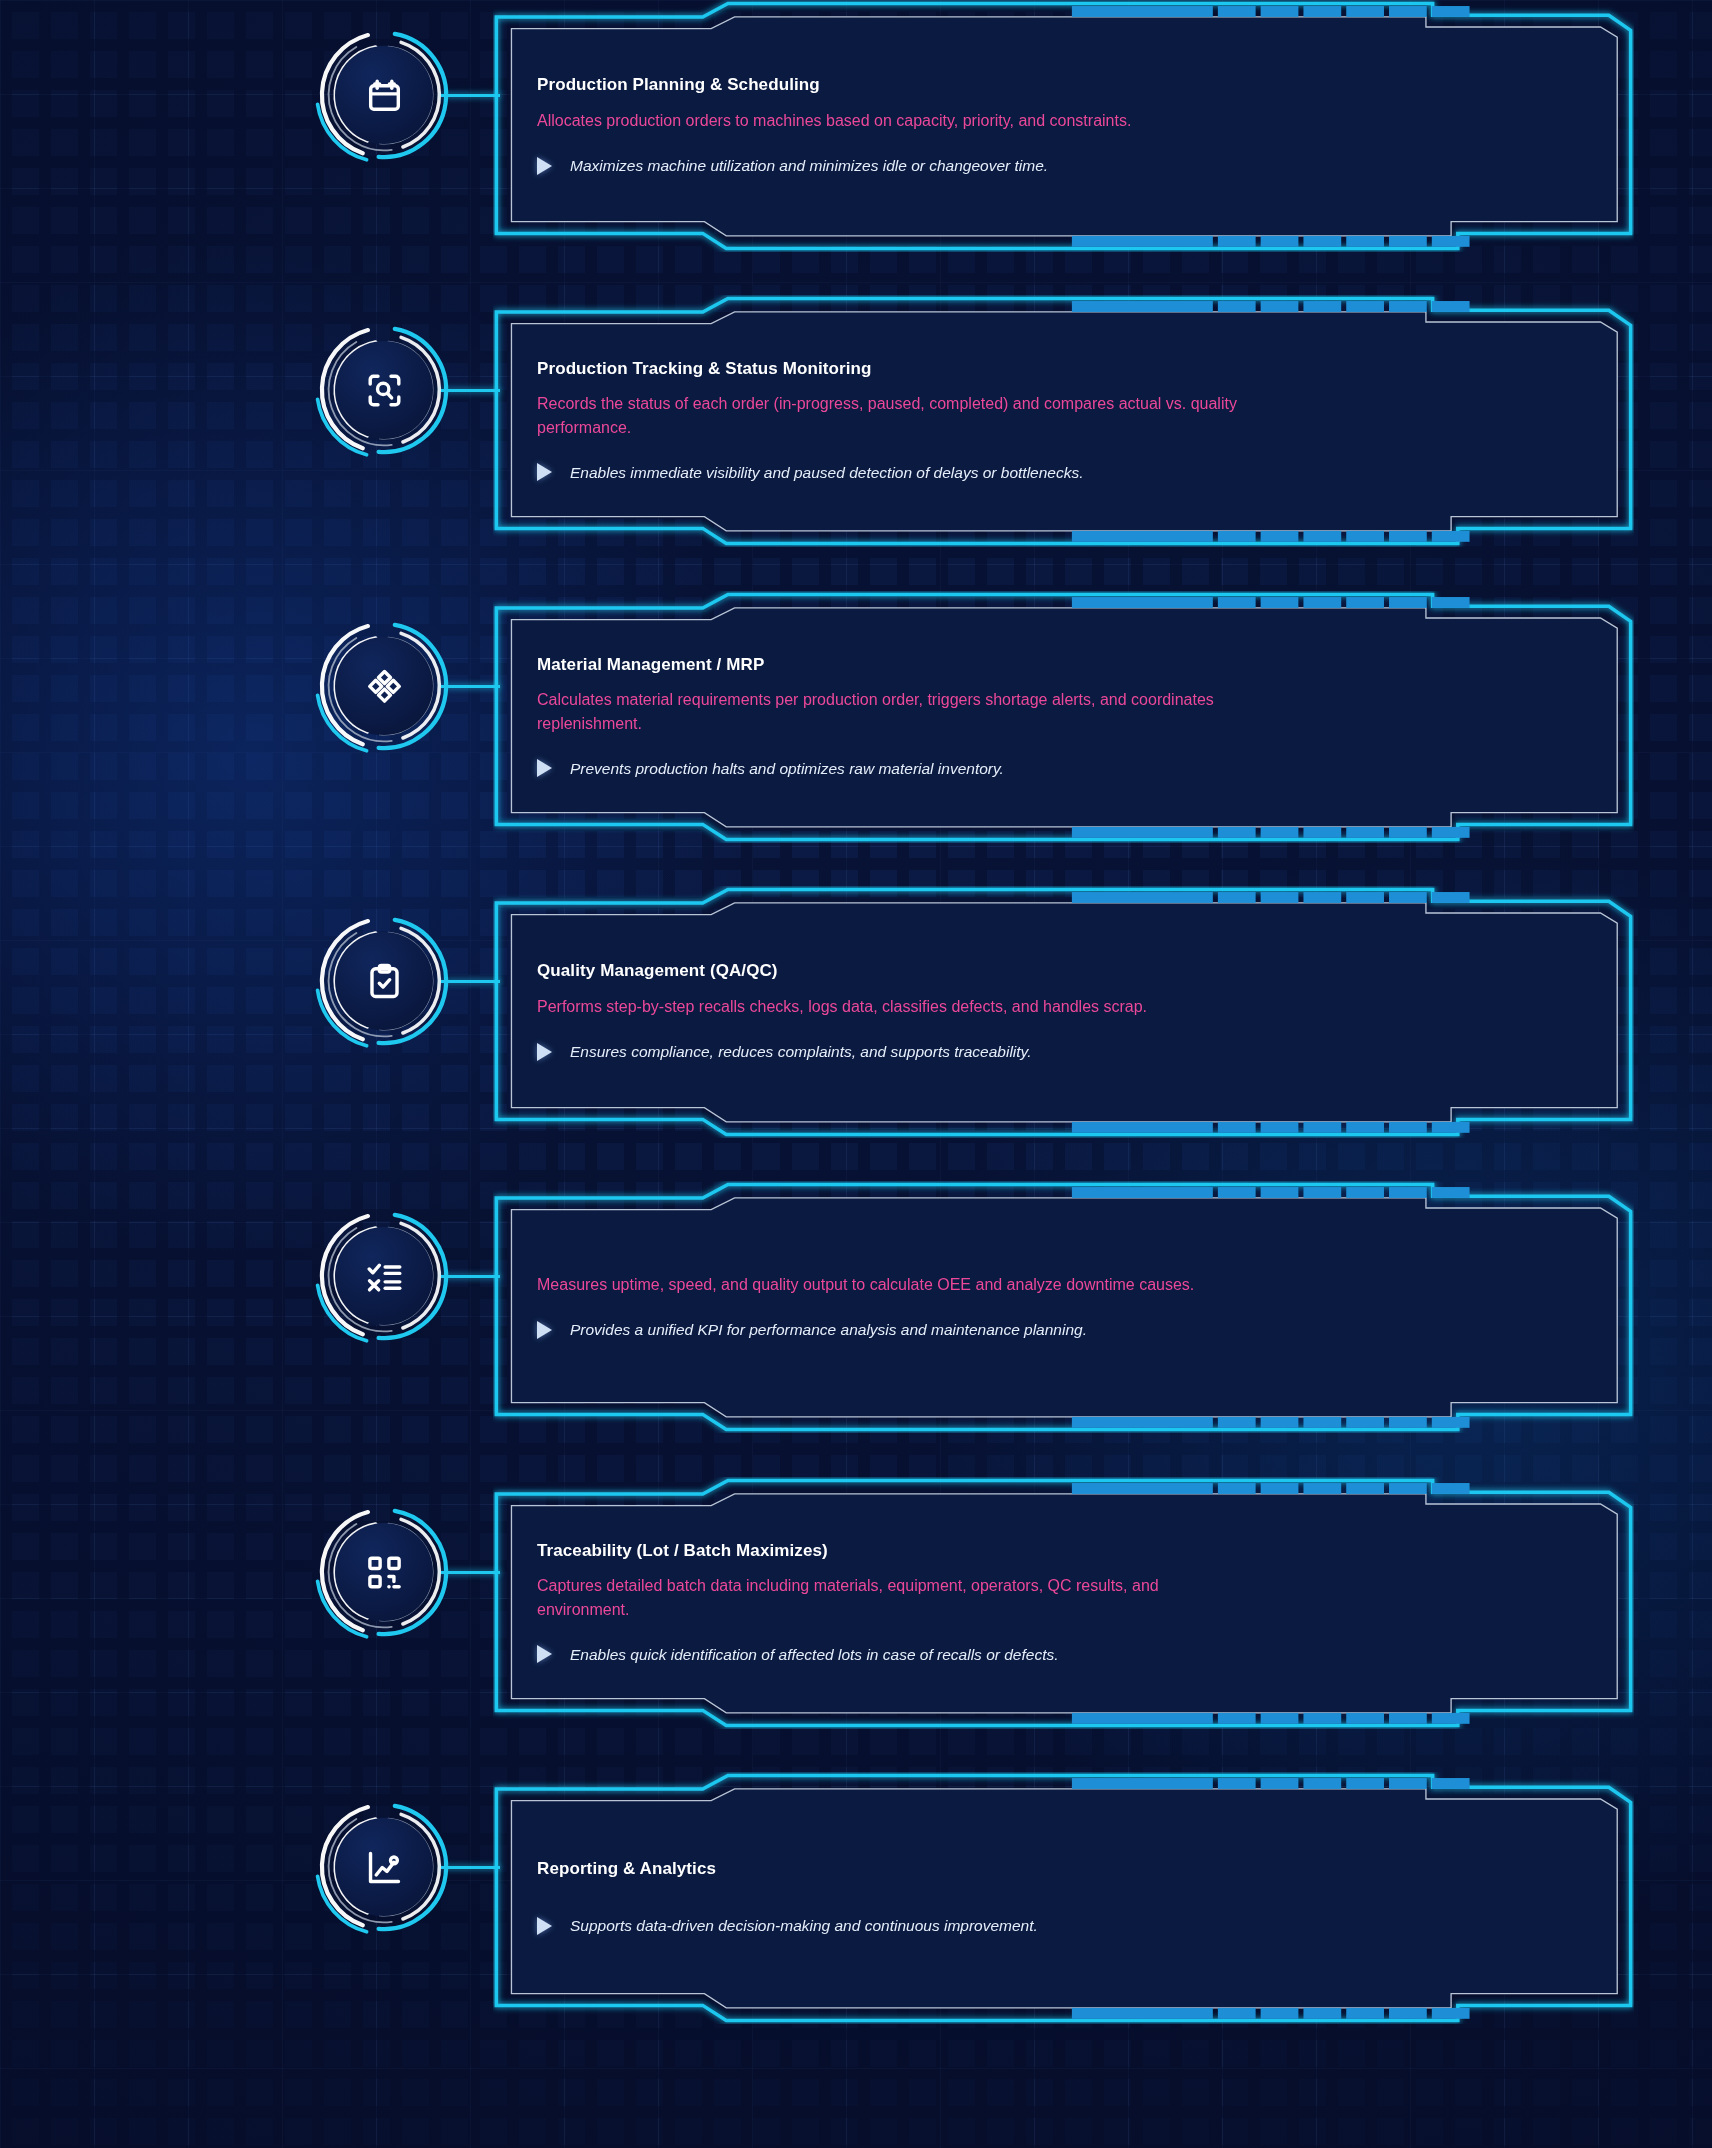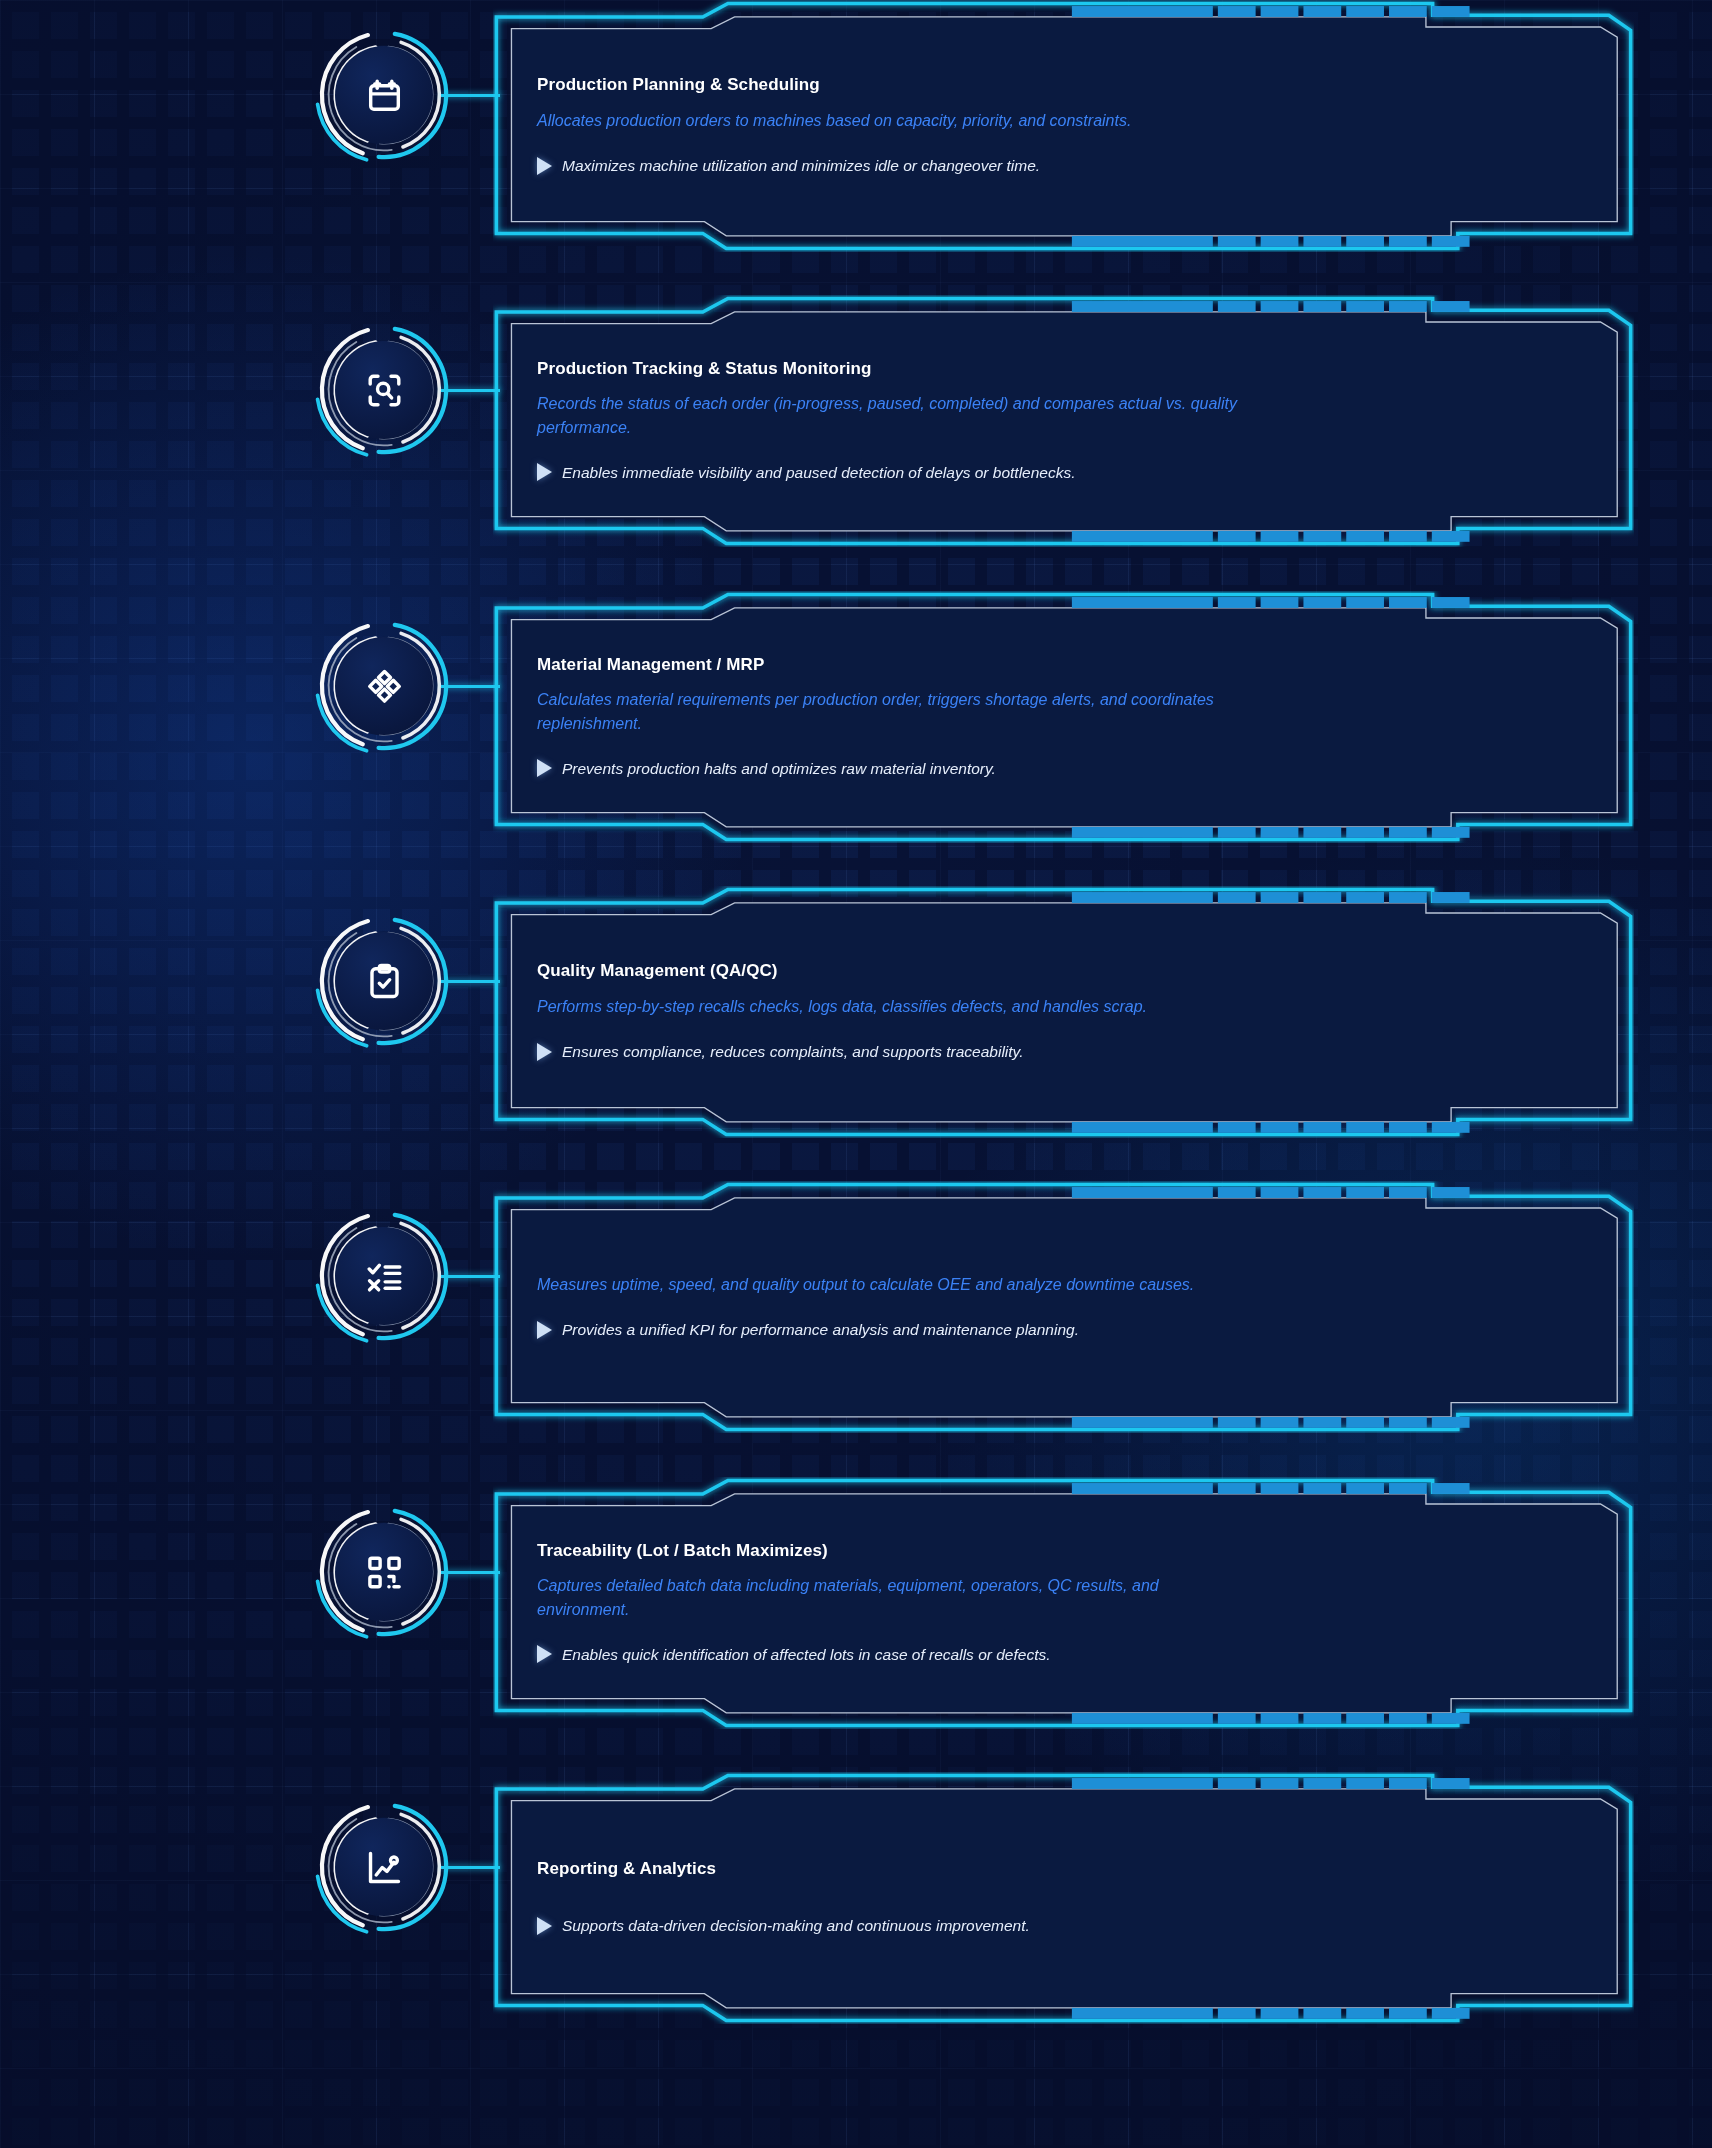--- a/index.html
+++ b/index.html
@@ -55,26 +55,25 @@
   .card .frame{position:absolute;left:0;top:0;width:1141px;height:252px;overflow:visible;}
   .card .body{
     position:absolute; left:44px; top:28.5px; width:990px; height:195px;
     display:flex; flex-direction:column; justify-content:center;
   }
   .ttl{
     font-size:17px; font-weight:700; color:#ffffff; letter-spacing:0.1px;
     margin-bottom:13.4px; line-height:1.2;
   }
   .desc{
-    font-size:16px; color:#3b82f6; line-height:1.48; max-width:709px;
+    font-size:16px; color:#ec4899; line-height:1.48; max-width:709px;
     font-weight:400;
-    font-style:italic;
   }
   .benefit{
-    display:flex; align-items:flex-start; gap:10px; margin-top:22px;
+    display:flex; align-items:flex-start; gap:18px; margin-top:22px;
   }
   .benefit .tri{
     flex:0 0 auto; margin-top:1.7px;
     width:0;height:0;border-left:15px solid #cfe0f5;
     border-top:9.2px solid transparent;border-bottom:9.2px solid transparent;
     filter:drop-shadow(0 0 3.4px rgba(140,190,255,.5));
   }
   .benefit .btxt{
     font-size:15.5px; font-style:italic; color:#e6eefb; line-height:1.4;
   }

